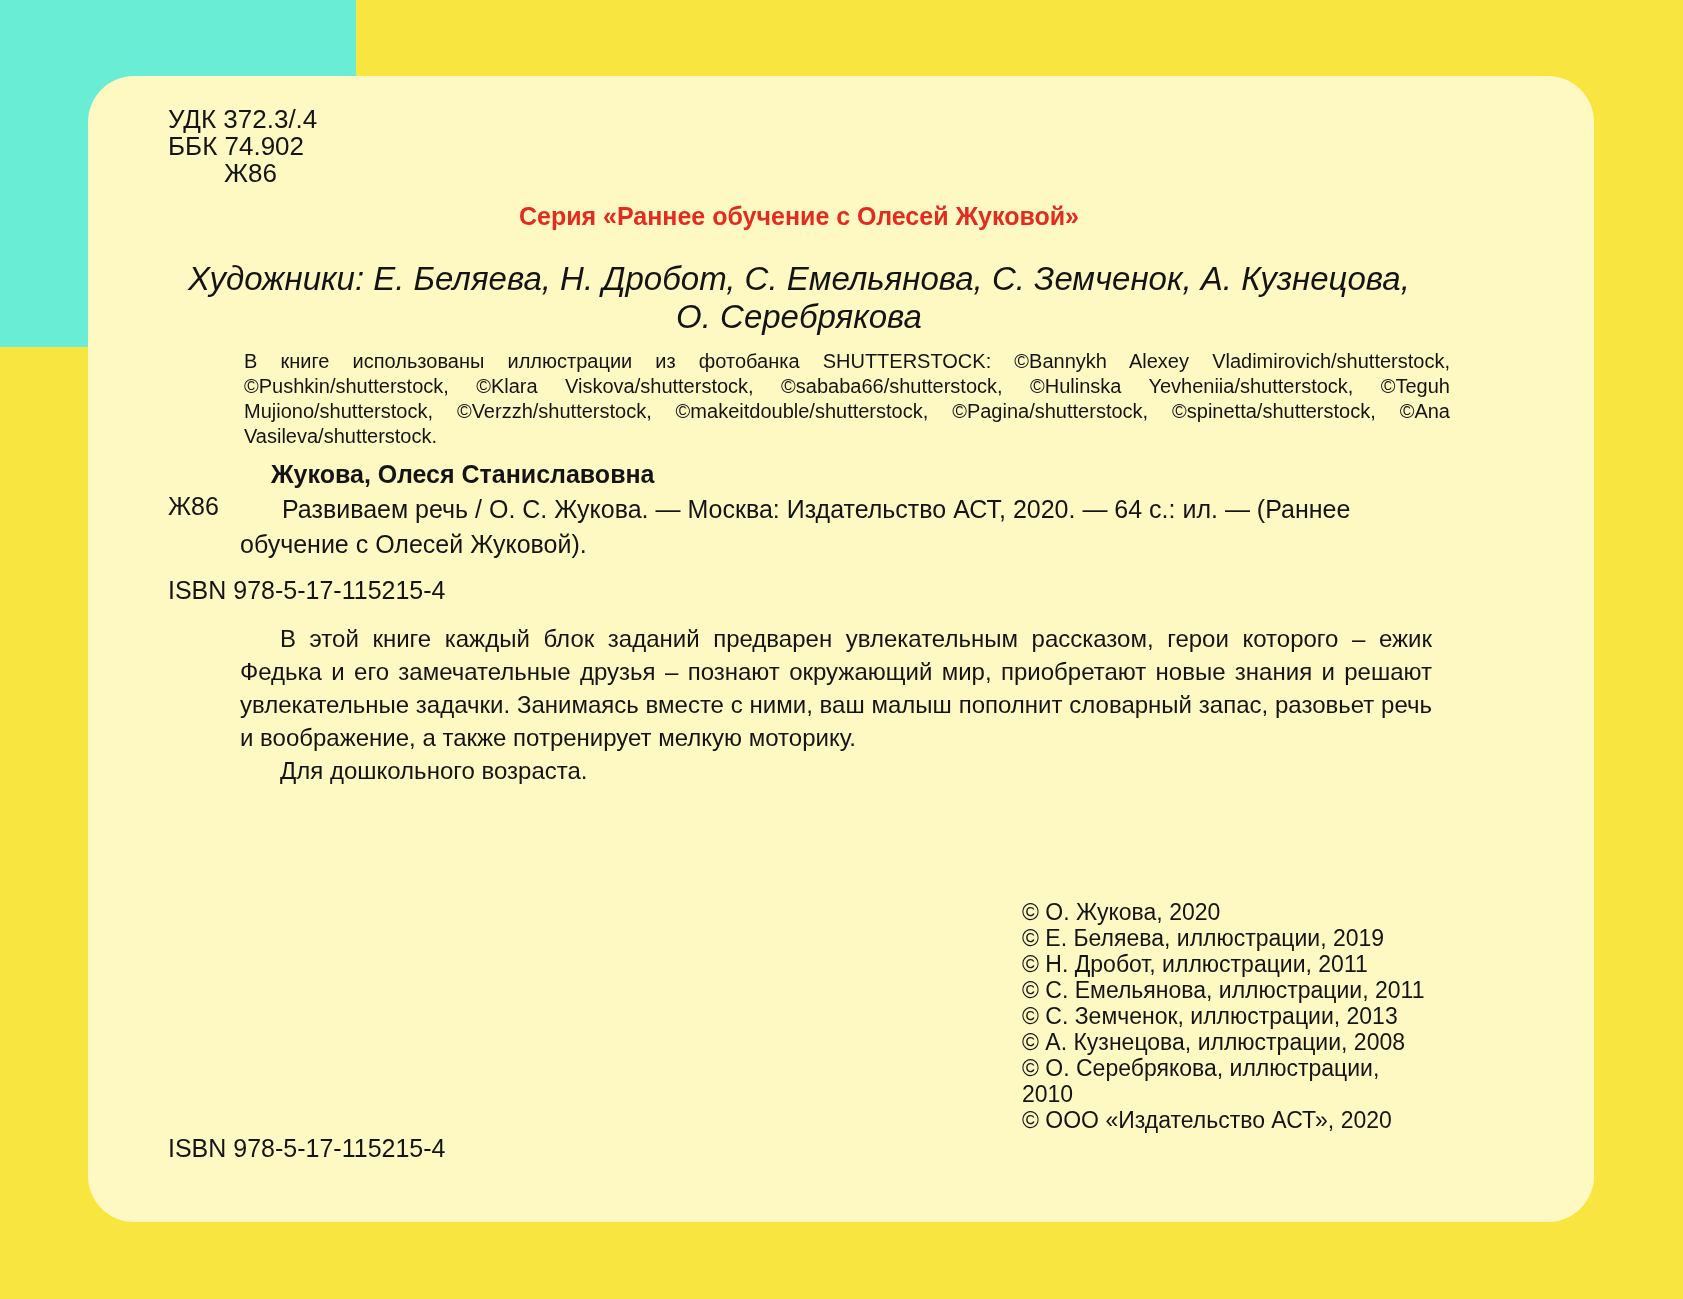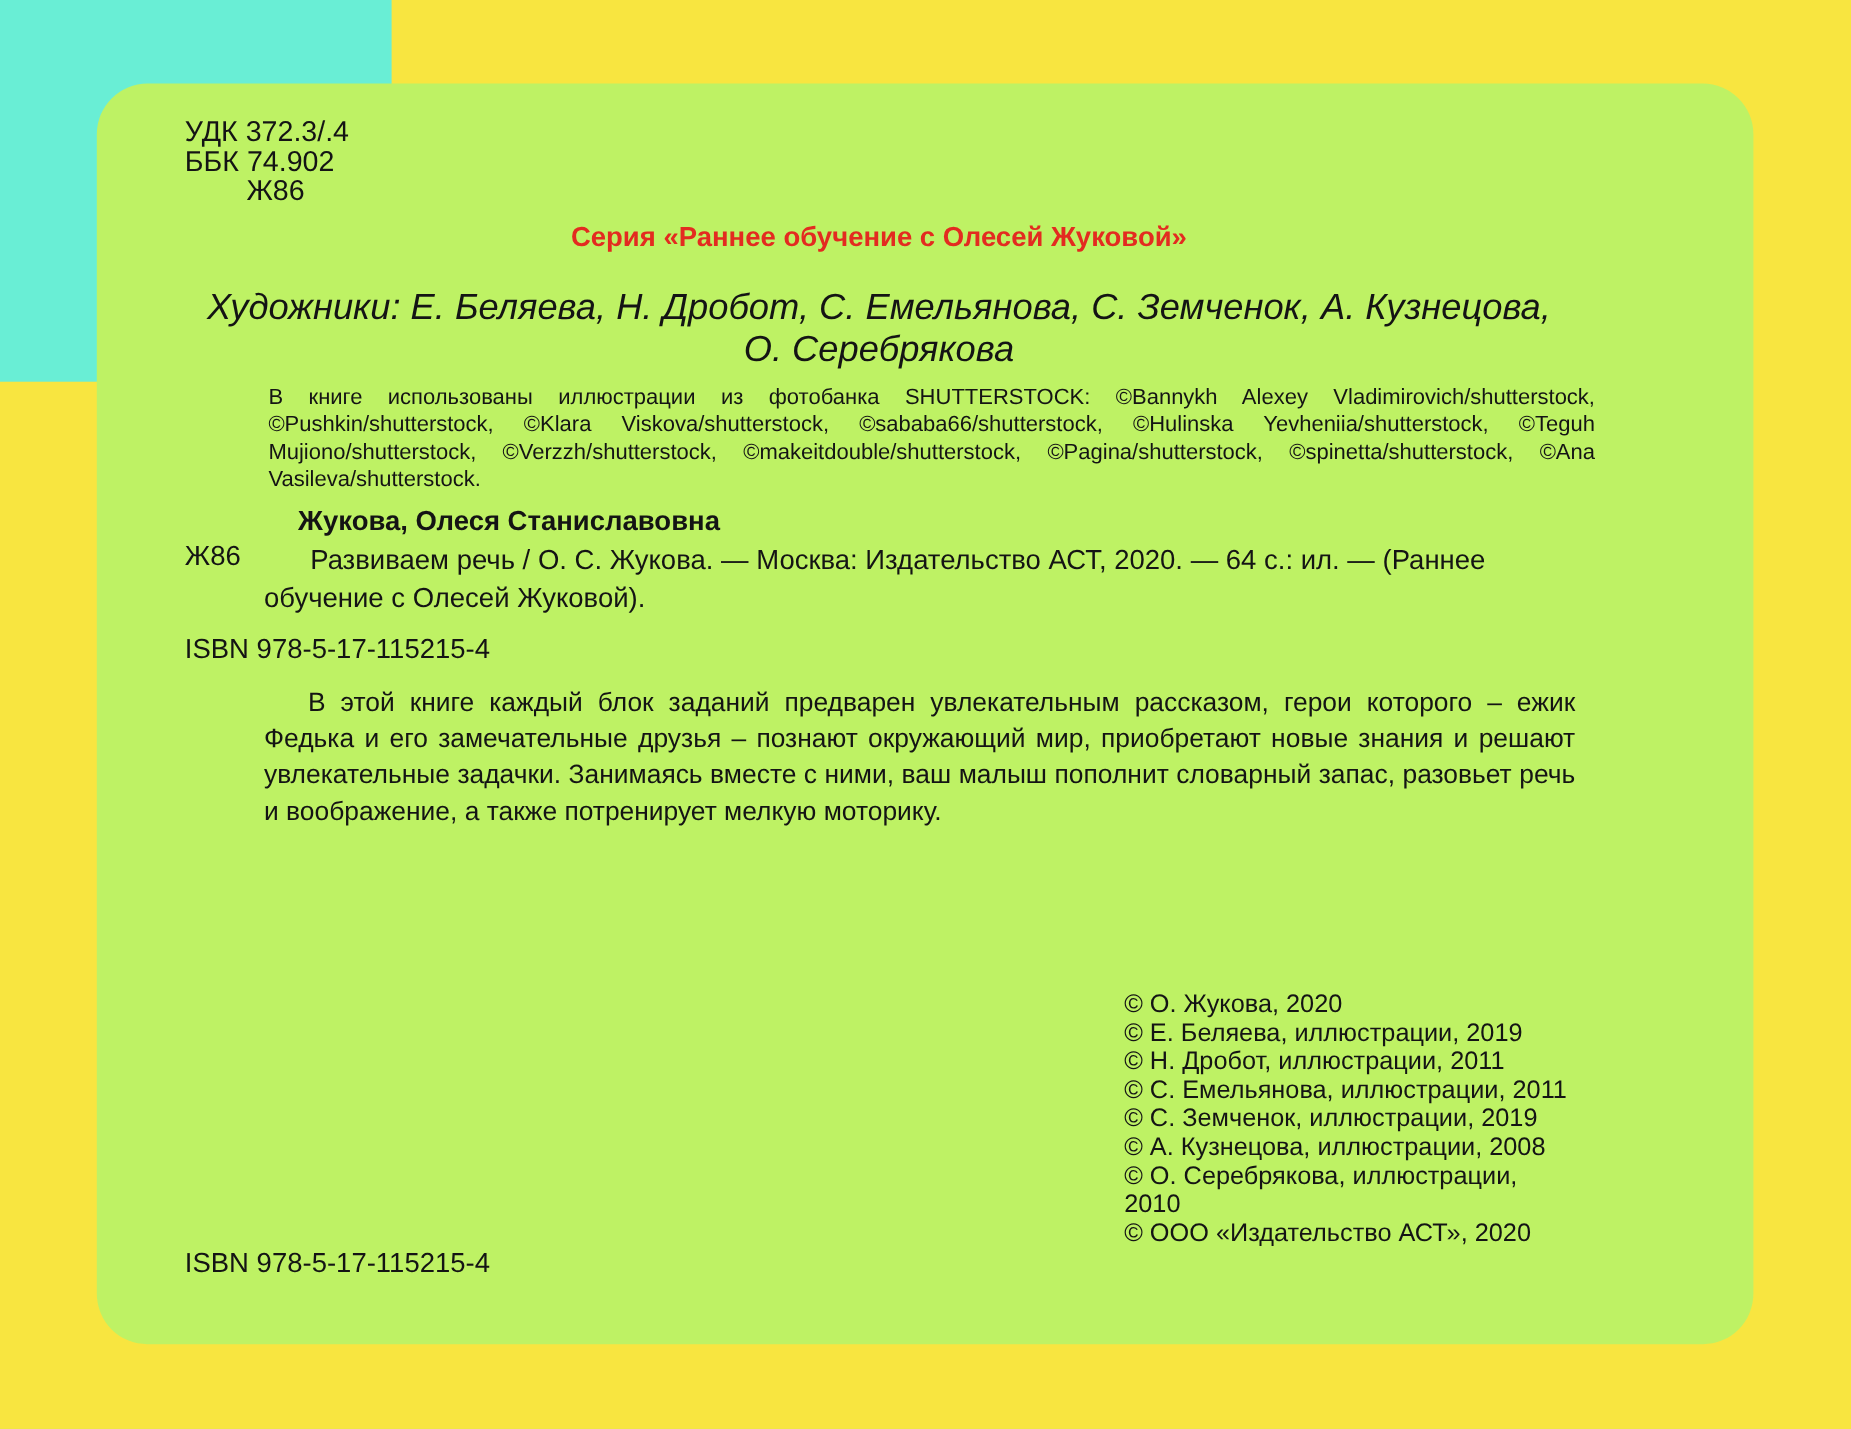--- a/index.html
+++ b/index.html
@@ -14,21 +14,21 @@
   .accent-block {
     position: absolute;
     left: 0; top: 0;
     width: 356px; height: 347px;
     background: #69eed5;
   }
   .card {
     position: absolute;
     left: 88px; top: 76px;
     width: 1506px; height: 1146px;
-    background: #bef264;
+    background: #fef9c3;
     border-radius: 46px;
   }
   .content {
     position: absolute;
     left: 80px; top: 0;
     width: 1262px; height: 100%;
   }
   .abs { position: absolute; }
 
   .udk-block { left: 0; top: 30px; font-size: 26px; line-height: 27px; }
@@ -96,28 +96,29 @@
 
     <div class="abs catalog-row">
       <div class="catalog-code">Ж86</div>
       <div class="catalog-entry">Развиваем речь / О. С. Жукова. — Москва: Издательство АСТ, 2020. — 64 с.: ил. — (Раннее обучение с Олесей Жуковой).</div>
     </div>
 
     <div class="abs isbn-top">ISBN 978-5-17-115215-4</div>
 
     <div class="abs annotation">
       <p>В этой книге каждый блок заданий предварен увлекательным рассказом, герои которого – ежик Федька и его замечательные друзья – познают окружающий мир, приобретают новые знания и решают увлекательные задачки. Занимаясь вместе с ними, ваш малыш пополнит словарный запас, разовьет речь и воображение, а также потренирует мелкую моторику.</p>
+      <p class="age-note">Для дошкольного возраста.</p>
     </div>
 
     <div class="abs copyright-list">
       <div>© О. Жукова, 2020</div>
       <div>© Е. Беляева, иллюстрации, 2019</div>
       <div>© Н. Дробот, иллюстрации, 2011</div>
       <div>© С. Емельянова, иллюстрации, 2011</div>
-      <div>© С. Земченок, иллюстрации, 2019</div>
+      <div>© С. Земченок, иллюстрации, 2013</div>
       <div>© А. Кузнецова, иллюстрации, 2008</div>
       <div>© О. Серебрякова, иллюстрации, 2010</div>
       <div>© ООО «Издательство АСТ», 2020</div>
     </div>
 
     <div class="abs isbn-bottom">ISBN 978-5-17-115215-4</div>
 
   </div>
 </div>
 

